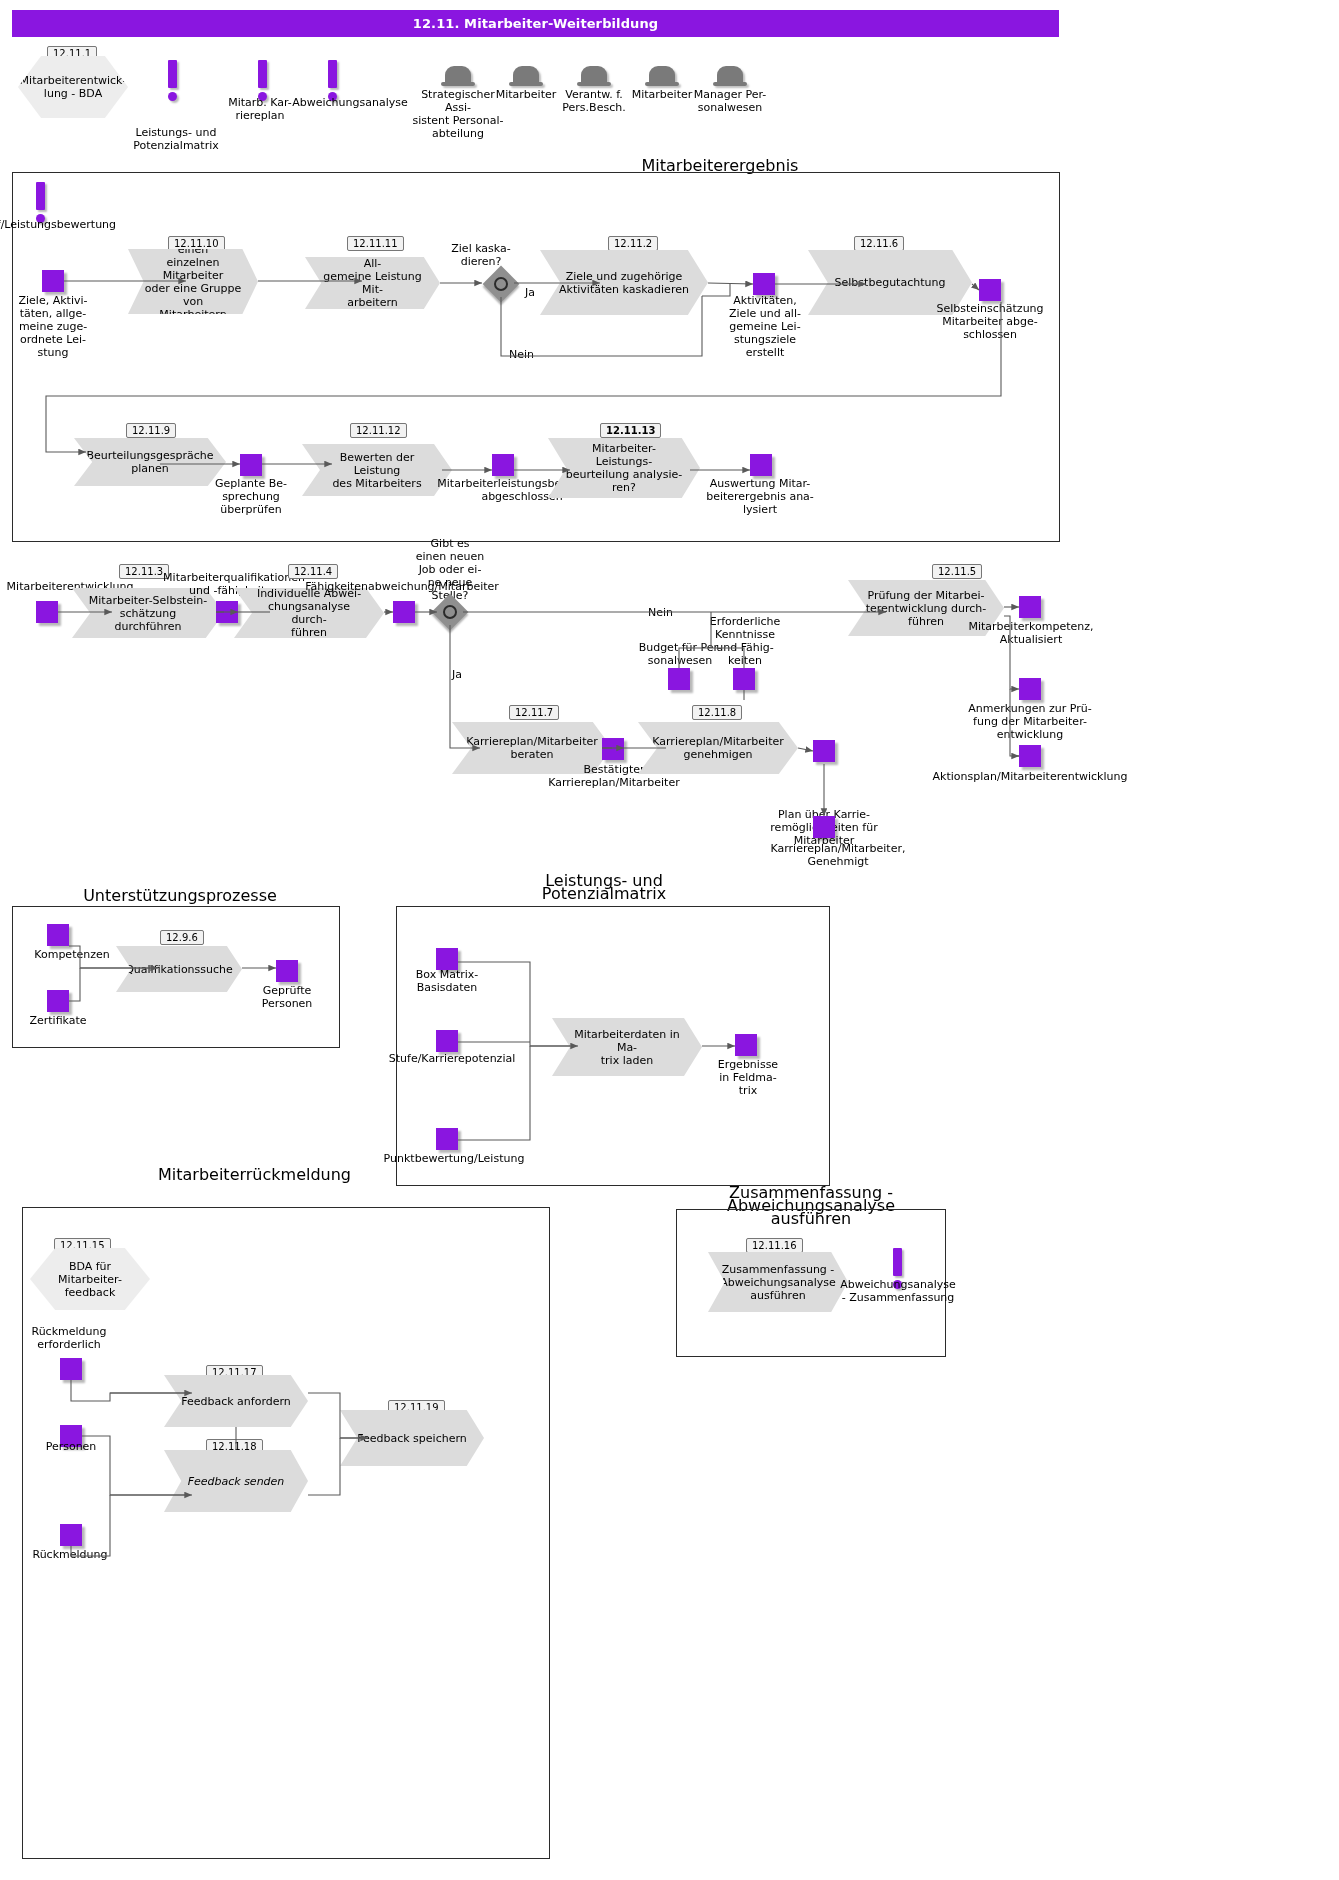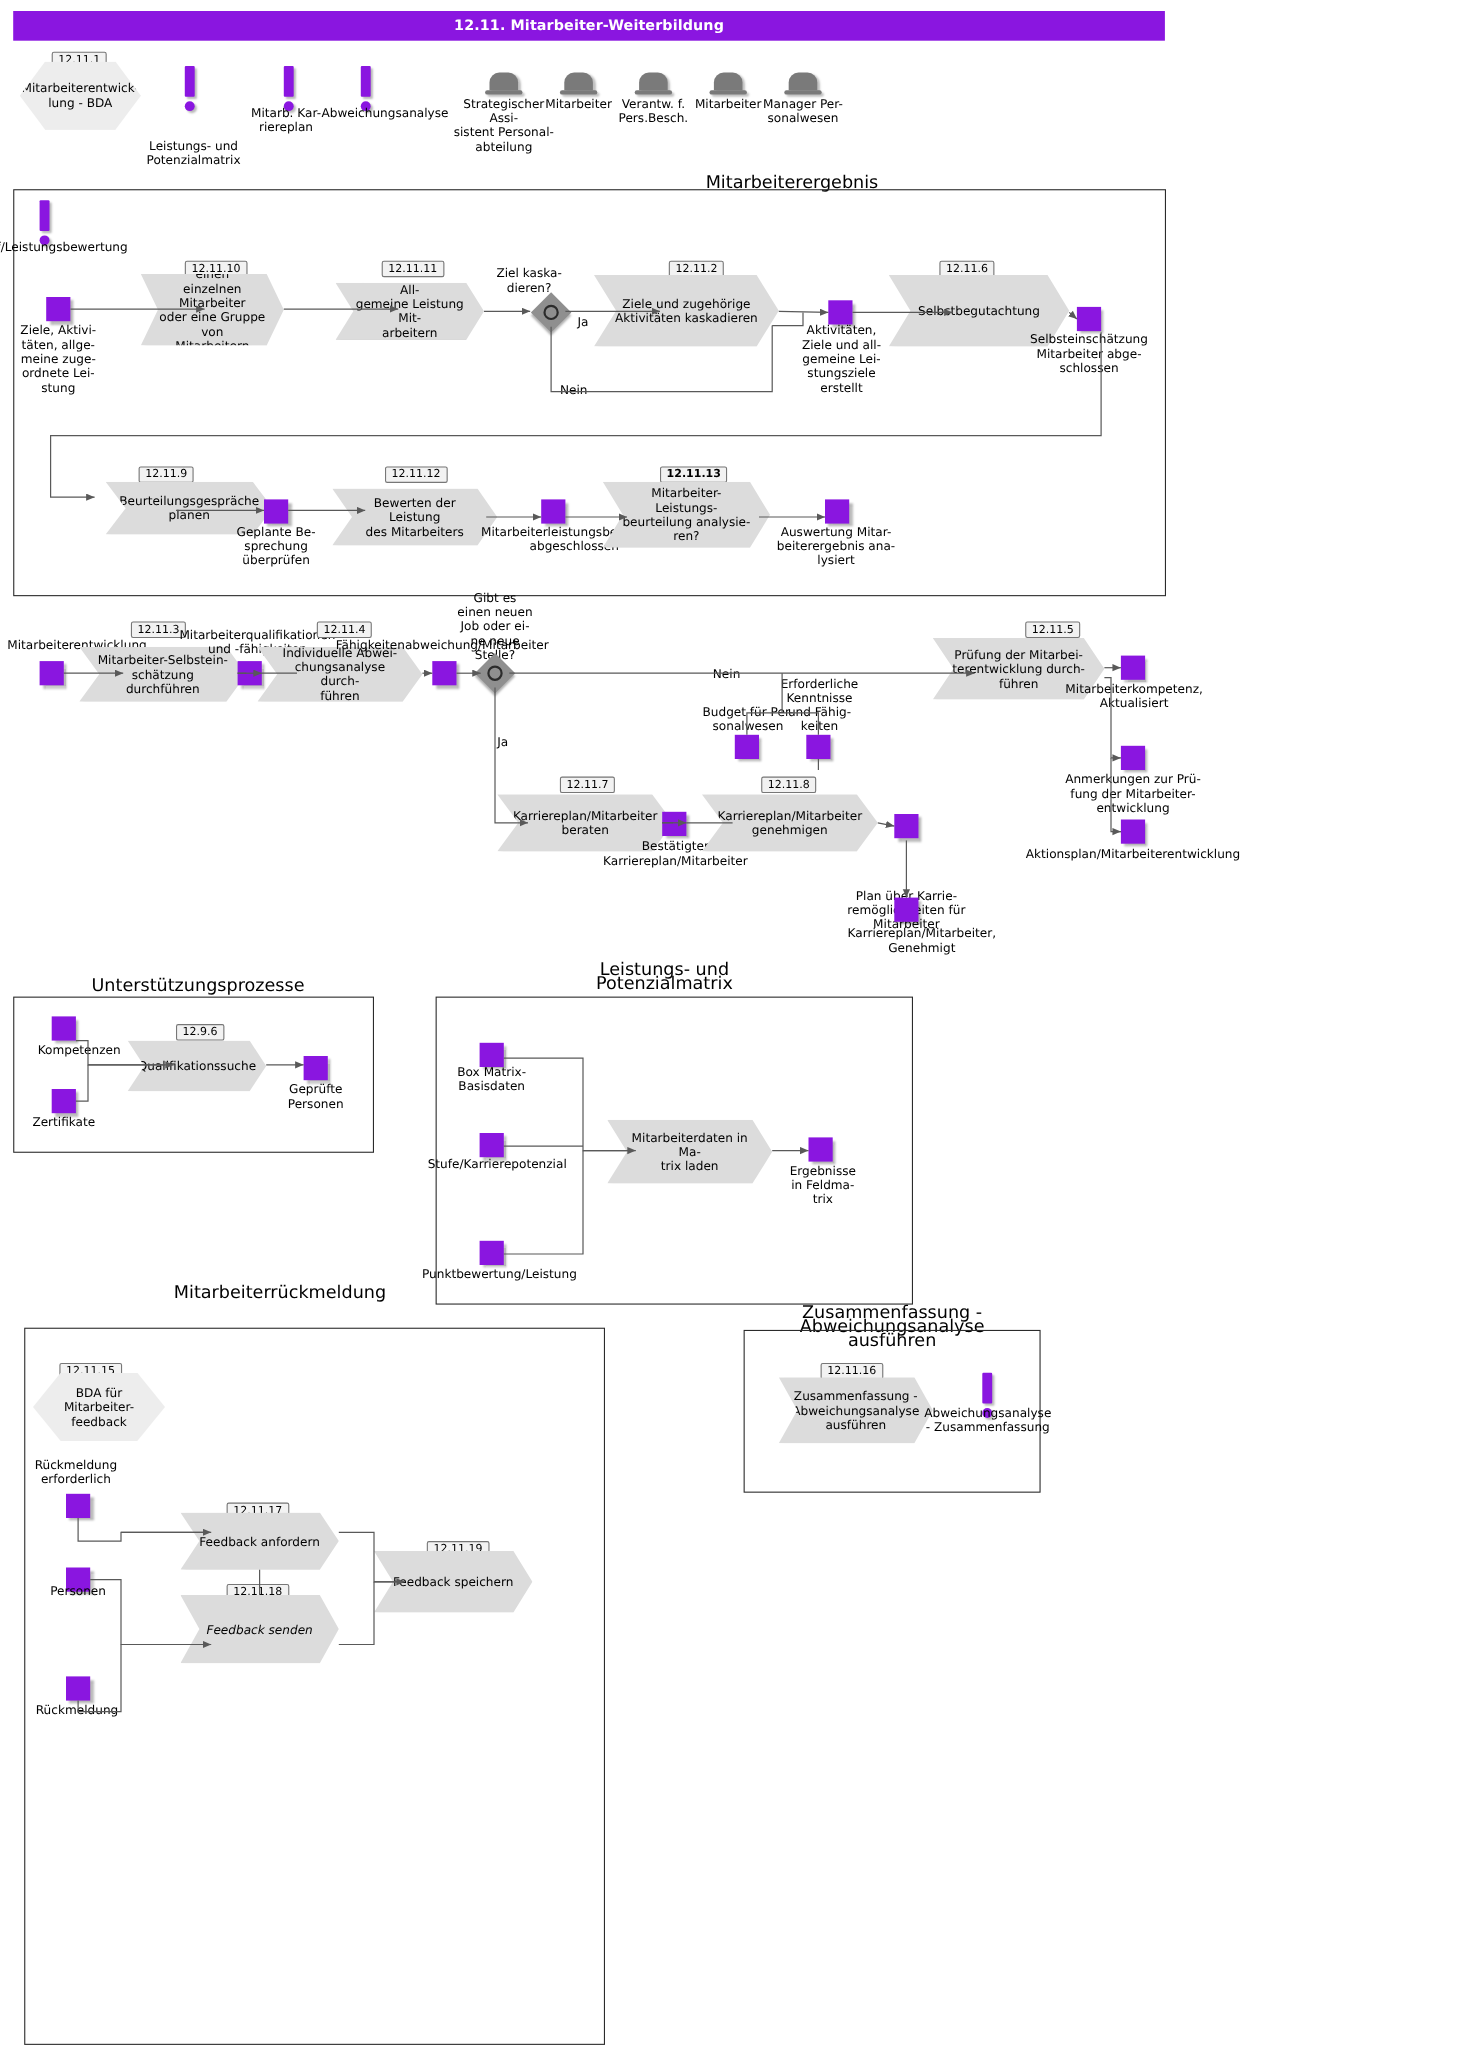--- a/index.html
+++ b/index.html
@@ -203,21 +203,21 @@
 <div class="abs chev" style="left:808px;top:250px;width:164px;height:65px;">Selbstbegutachtung</div>
 
 <div class="abs dobj" style="left:979px;top:279px;"></div>
 <div class="abs dlabel" style="left:928px;top:302px;width:124px;">Selbsteinschätzung
 Mitarbeiter abge-
 schlossen</div>
 
 <div class="abs" style="left:126px;top:419px;">
   <span class="idtag">12.11.9</span>
 </div>
-<div class="abs chev" style="left:96px;top:438px;width:152px;height:48px;">Beurteilungsgespräche
+<div class="abs chev" style="left:74px;top:438px;width:152px;height:48px;">Beurteilungsgespräche
 planen</div>
 
 <div class="abs dobj" style="left:240px;top:454px;"></div>
 <div class="abs dlabel" style="left:209px;top:477px;width:84px;">Geplante Be-
 sprechung
 überprüfen</div>
 
 <div class="abs" style="left:350px;top:419px;">
   <span class="idtag">12.11.12</span>
 </div>

